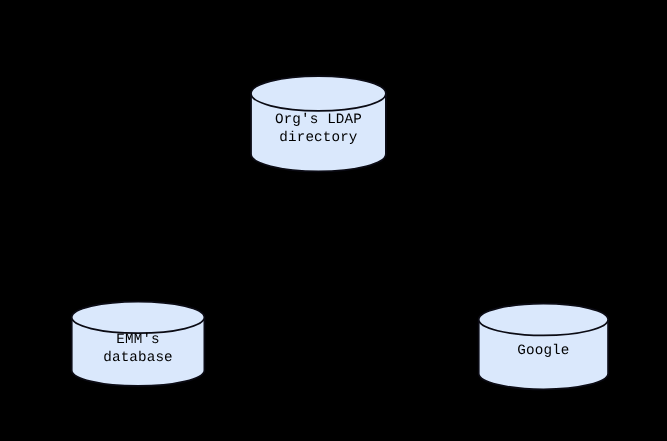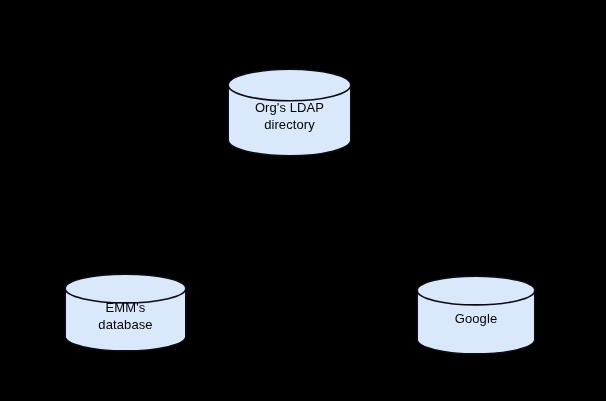--- a/index.html
+++ b/index.html
@@ -7,21 +7,21 @@
     margin: 0;
     padding: 0;
     background: #000000;
   }
   #canvas {
     position: relative;
     width: 606px;
     height: 401px;
     background: #000000;
     overflow: hidden;
-    font-family: Liberation Sans, sans-serif;
+    font-family: Liberation Mono, monospace;
   }
   .cylinder {
     position: absolute;
     display: block;
   }
   .cyl-svg {
     position: absolute;
     left: 0;
     top: 0;
     width: 100%;
@@ -60,21 +60,21 @@
 
   <div class="cylinder" id="node-emm" style="left: 64px; top: 273px; width: 123px; height: 79px;">
     <svg class="cyl-svg" viewBox="0 0 123 79" preserveAspectRatio="none">
       <path d="M 1.2,15.5 L 1.2,63.5 A 60.3,14.4 0 0 0 121.8,63.5 L 121.8,15.5 Z" fill="#dae8fc" stroke="#0b0b14" stroke-width="1.6" stroke-linejoin="round"></path>
       <ellipse cx="61.5" cy="15.5" rx="60.3" ry="14.4" fill="#dae8fc" stroke="#0b0b14" stroke-width="1.6"></ellipse>
     </svg>
     <div class="cyl-label lbl-two-line" style="color: rgb(0, 0, 0);">EMM's
 database</div>
   </div>
 
-  <div class="cylinder" id="node-google" style="left: 416px; top: 275px; width: 120px; height: 80px;">
+  <div class="cylinder" id="node-google" style="left: 434px; top: 275px; width: 120px; height: 80px;">
     <svg class="cyl-svg" viewBox="0 0 120 80" preserveAspectRatio="none">
       <path d="M 1.2,15.5 L 1.2,64.5 A 58.8,14.4 0 0 0 118.8,64.5 L 118.8,15.5 Z" fill="#dae8fc" stroke="#0b0b14" stroke-width="1.6" stroke-linejoin="round"></path>
       <ellipse cx="60" cy="15.5" rx="58.8" ry="14.4" fill="#dae8fc" stroke="#0b0b14" stroke-width="1.6"></ellipse>
     </svg>
     <div class="cyl-label lbl-one-line" style="color: rgb(0, 0, 0);">Google</div>
   </div>
 
 </div>
 
 </body></html>

